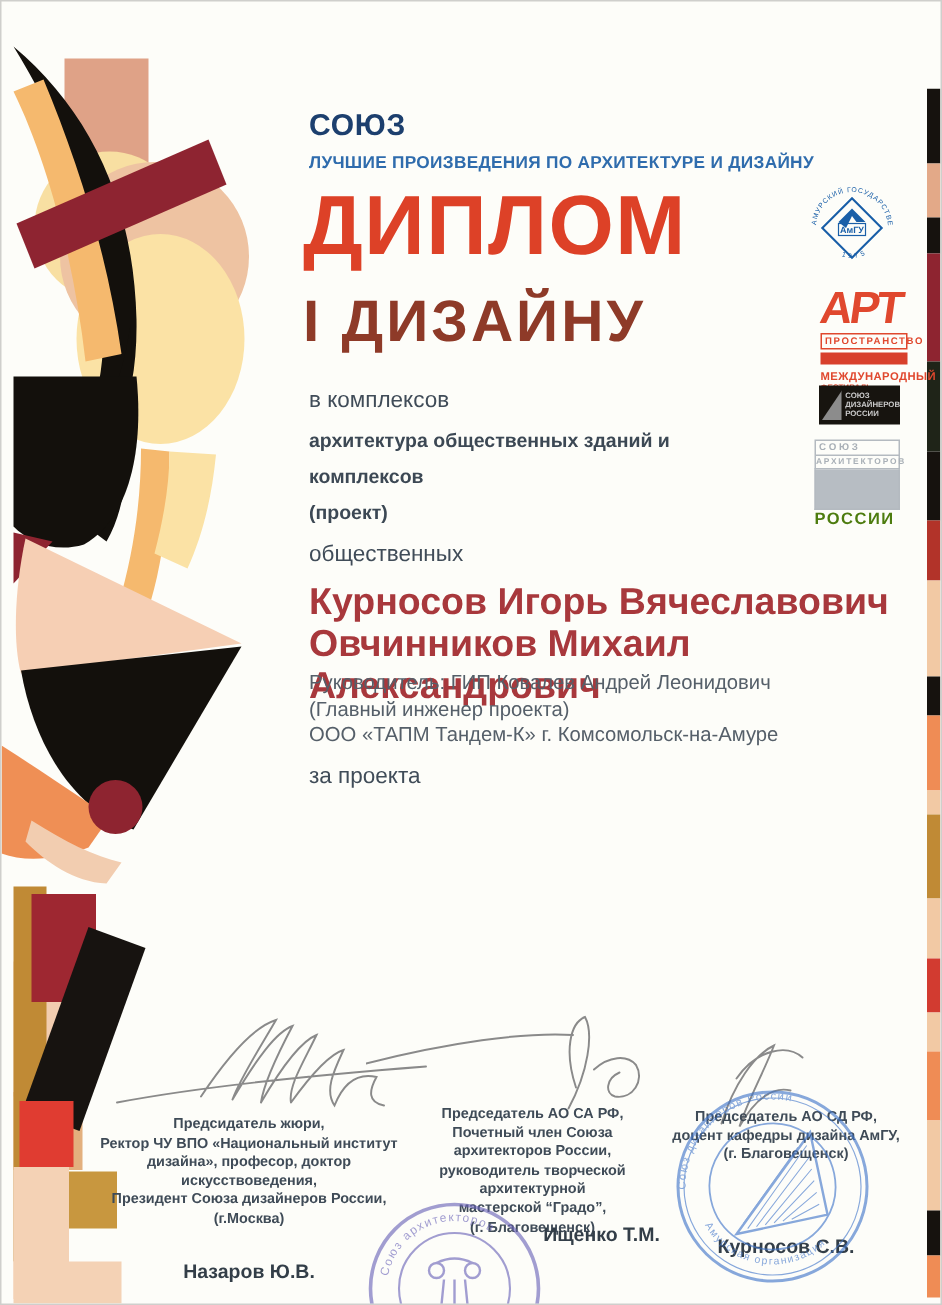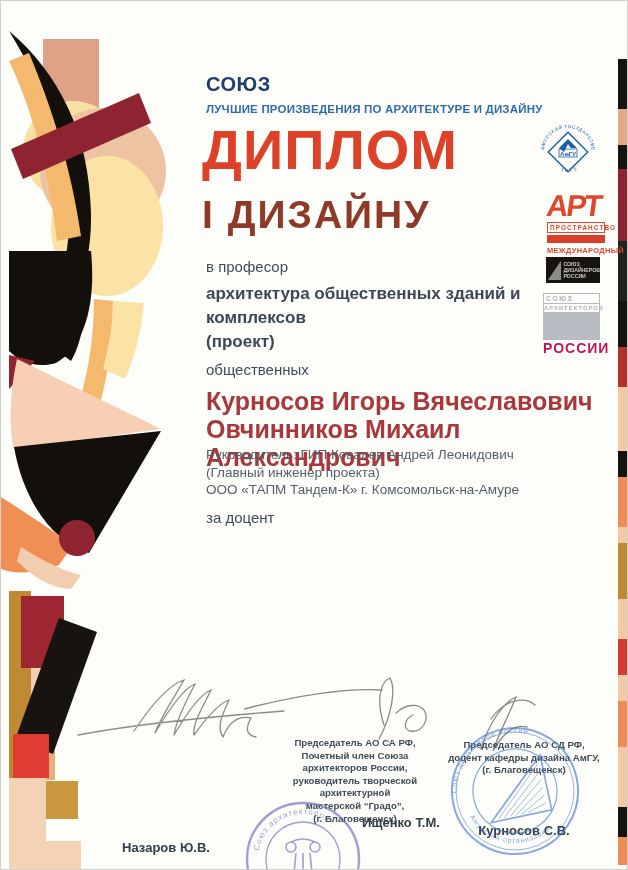--- a/index.html
+++ b/index.html
@@ -14,21 +14,21 @@
   .ml{white-space:pre-line;}
 
   
   .brand{left:205px; top:72px; font-size:20px; font-weight:bold; color:#1c3f6e; letter-spacing:.5px;}
   .subtitle{left:205px; top:102px; font-size:11.5px; font-weight:bold; color:#2f6cad; letter-spacing:.2px;}
   .title{left:201px; top:121px; font-size:56px; font-weight:bold; color:#dd4127; letter-spacing:1px; line-height:1;}
   .degree{left:201px; top:194px; font-size:39px; font-weight:bold; color:#8e3a28; letter-spacing:2px; line-height:1;}
 
   
   .nom-label{left:205px; top:257px; font-size:15px;}
-  .nom-value{left:205px; top:281px; font-size:17px; font-weight:bold; line-height:24px; color:#3c4854;}
+  .nom-value{left:205px; top:281px; font-size:13px; font-weight:bold; line-height:24px; color:#3c4854;}
   .award-label{left:205px; top:360px; font-size:15px;}
   .names{left:205px; top:386px; font-size:25px; font-weight:bold; line-height:28px; color:#a8383c;}
   .supervisor{left:205px; top:445px; font-size:13.5px; line-height:17.5px; color:#555f69;}
   .proj-label{left:205px; top:508px; font-size:15px;}
   .proj-title{left:205px; top:531px; font-size:17px; font-weight:bold; line-height:26px; color:#3c4854;}
 
   
   .amgu{left:536px; top:120px; width:62px; height:62px;}
   .artlogo{left:546px; top:190px; width:58px; text-align:left; color:#e0482e;}
   .artlogo .big{font-size:30px; font-weight:bold; letter-spacing:-2px; transform:skewX(-8deg); display:inline-block; line-height:1;}
@@ -37,21 +37,21 @@
   .artlogo .l1{font-size:7.5px; font-weight:bold; letter-spacing:.3px;}
   .artlogo .l2{font-size:5.4px; font-weight:bold; margin-top:1px;}
   .artlogo .yr{font-size:8px; margin-top:1px; color:#d8604a;}
   .sdr{left:545px; top:256px; width:54px; height:26px; background:#17140f; display:flex; align-items:center;}
   .sdr .tri{width:16px; height:20px; margin-left:2px; background:#8c8c8c; clip-path:polygon(0 100%,100% 0,100% 100%);}
   .sdr .txt{font-size:5.2px; line-height:6px; color:#c9c9c9; font-weight:bold; margin-left:2px;}
   .sar{left:542px; top:292px; width:57px; color:#a9b0b7; font-weight:bold;}
   .sar .row{display:flex; justify-content:space-between; border:1px solid #b4bac0; padding:1px 2px; font-size:6.5px;}
   .sar .arch{font-size:5.6px; letter-spacing:1.2px; border:1px solid #b4bac0; border-top:none; text-align:center; padding:1px 0;}
   .sar .block{height:26px; background:#b7bdc3; border:1px solid #b4bac0; border-top:none;}
-  .sar .ros{font-size:14px; letter-spacing:1px; color:#be185d; line-height:1; margin-top:1px;}
+  .sar .ros{font-size:11px; letter-spacing:1px; color:#4d7c0f; line-height:1; margin-top:1px;}
 
   
   .sig-title{font-size:9.6px; font-weight:600; line-height:12.6px; text-align:center; color:#3f4b57;}
   .sig-name{font-size:13px; font-weight:bold; text-align:center; color:#333e48;}
   .st1{left:58px; top:743px; width:214px;}
   .st2{left:258px; top:736px; width:192px;}
   .st3{left:446px; top:738px; width:154px;}
   .sn1{left:85px; top:839px; width:160px;}
   .sn2{left:330px; top:814px; width:140px;}
   .sn3{left:446px; top:822px; width:154px;}
@@ -123,31 +123,31 @@
     <div style="height:30px;background:#16120e"></div>
     <div style="height:34px;background:#ef8c55"></div>
 
   </div>
 
   <div class="abs brand">СОЮЗ</div>
   <div class="abs subtitle">ЛУЧШИЕ ПРОИЗВЕДЕНИЯ ПО АРХИТЕКТУРЕ И ДИЗАЙНУ</div>
   <div class="abs title">ДИПЛОМ</div>
   <div class="abs degree">I ДИЗАЙНУ</div>
 
-  <div class="abs nom-label">в професор</div>
+  <div class="abs nom-label">в комплексов</div>
   <div class="abs nom-value ml">архитектура общественных зданий и
 комплексов
 (проект)</div>
   <div class="abs award-label">общественных</div>
   <div class="abs names ml">Курносов Игорь Вячеславович
 Овчинников Михаил Александрович</div>
   <div class="abs supervisor ml">Руководитель: ГИП Ковалев Андрей Леонидович
 (Главный инженер проекта)
 ООО «ТАПМ Тандем-К» г. Комсомольск-на-Амуре</div>
-  <div class="abs proj-label">за доцент</div>
+  <div class="abs proj-label">за проекта</div>
 
   <svg class="abs amgu" viewBox="0 0 62 62">
     <defs>
       <path id="amguTop" d="M7,31 A24,24 0 1 1 55,31" fill="none"></path>
       <path id="amguBot" d="M11,31 A20,20 0 0 0 51,31" fill="none"></path>
     </defs>
     <text font-size="4.6" fill="#1a5fa8" letter-spacing=".6">
       <textPath href="#amguTop" startOffset="2">АМУРСКИЙ ГОСУДАРСТВЕННЫЙ УНИВЕРСИТЕТ</textPath>
     </text>
     <text font-size="4.6" fill="#1a5fa8" letter-spacing="2">
@@ -192,20 +192,26 @@
   <svg class="abs" style="left:243px;top:672px;" width="205" height="82" viewBox="0 0 205 82">
     <path d="M0,36 C55,22 105,15 138,17
              M140,52 C132,28 136,9 146,5 C152,16 148,42 135,66
              M152,40 C162,31 174,30 180,37 C186,47 178,60 166,58 C159,56 160,46 169,42" fill="none" stroke="#8a8a8a" stroke-width="1.3" stroke-linecap="round"></path>
   </svg>
   <svg class="abs" style="left:452px;top:688px;" width="115" height="72" viewBox="0 0 115 72">
     <path d="M28,60 C36,34 50,14 63,8 C56,26 45,46 40,62 C50,44 62,35 74,38
              M38,30 C52,10 72,7 82,16" fill="none" stroke="#8a8a8a" stroke-width="1.3" stroke-linecap="round"></path>
   </svg>
 
+  <div class="abs sig-title ml st1">Предсидатель жюри,
+Ректор ЧУ ВПО «Национальный институт
+дизайна», професор, доктор
+искусствоведения,
+Президент Союза дизайнеров России,
+(г.Москва)</div>
   <div class="abs sig-title ml st2">Председатель АО СА РФ,
 Почетный член Союза
 архитекторов России,
 руководитель творческой архитектурной
 мастерской “Градо”,
 (г. Благовещенск)</div>
   <div class="abs sig-title ml st3">Председатель АО СД РФ,
 доцент кафедры дизайна АмГУ,
 (г. Благовещенск)</div>
   <div class="abs sig-name sn1">Назаров Ю.В.</div>

